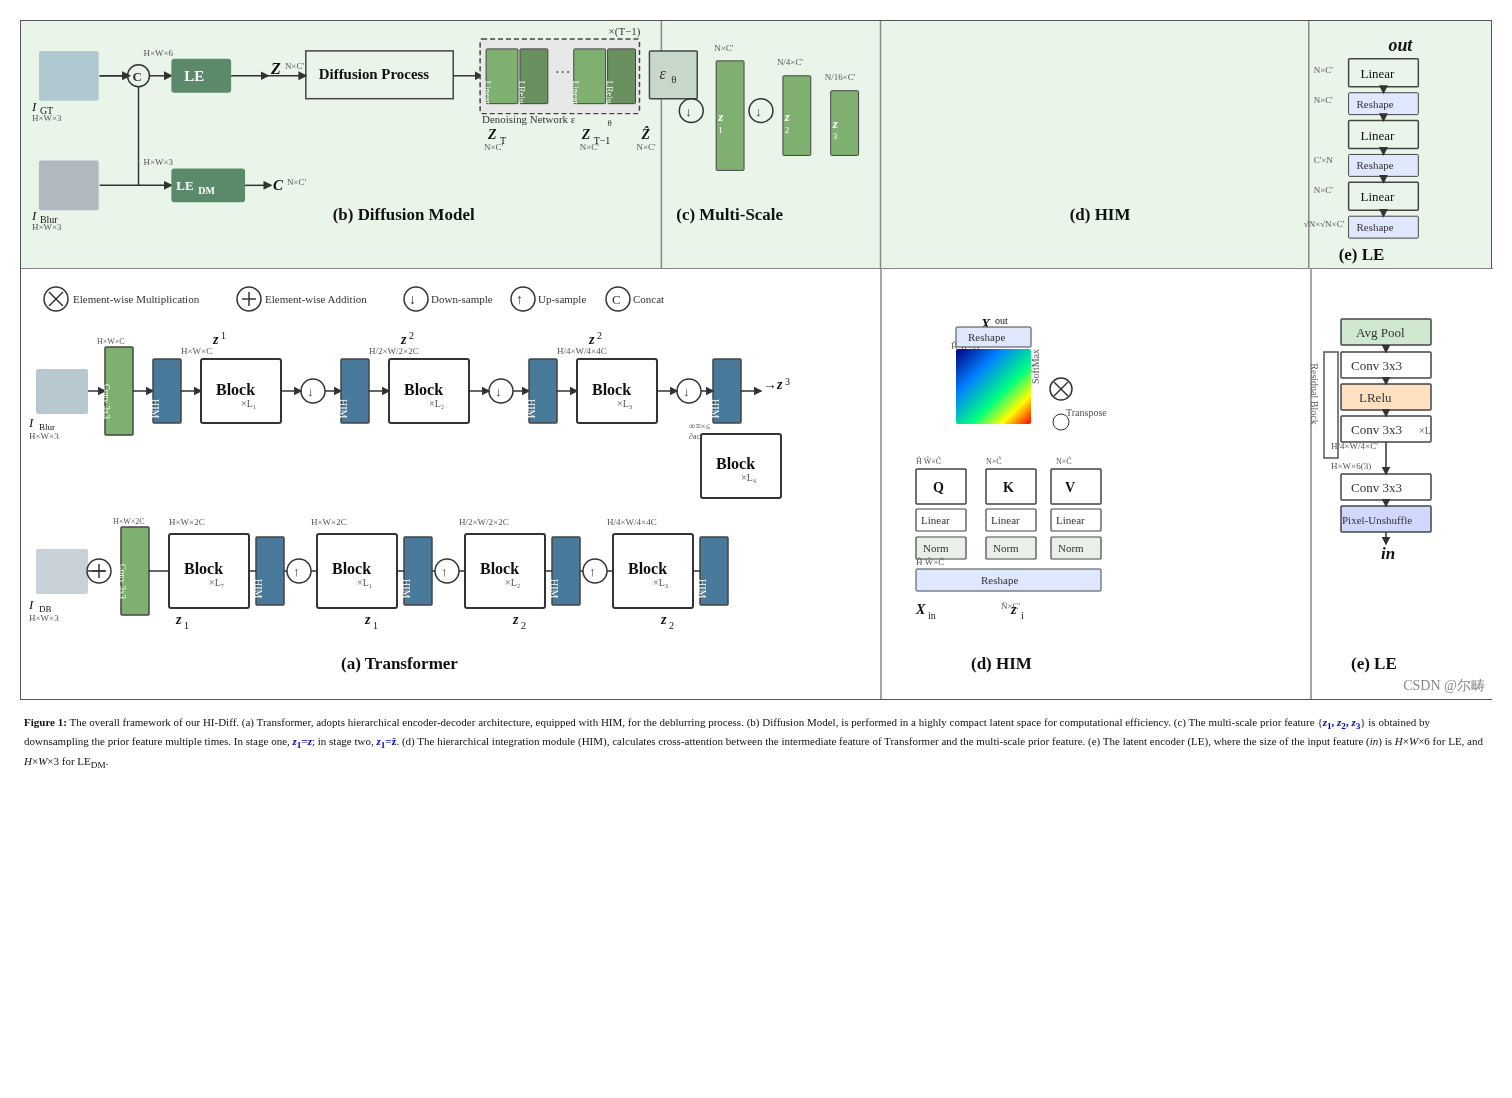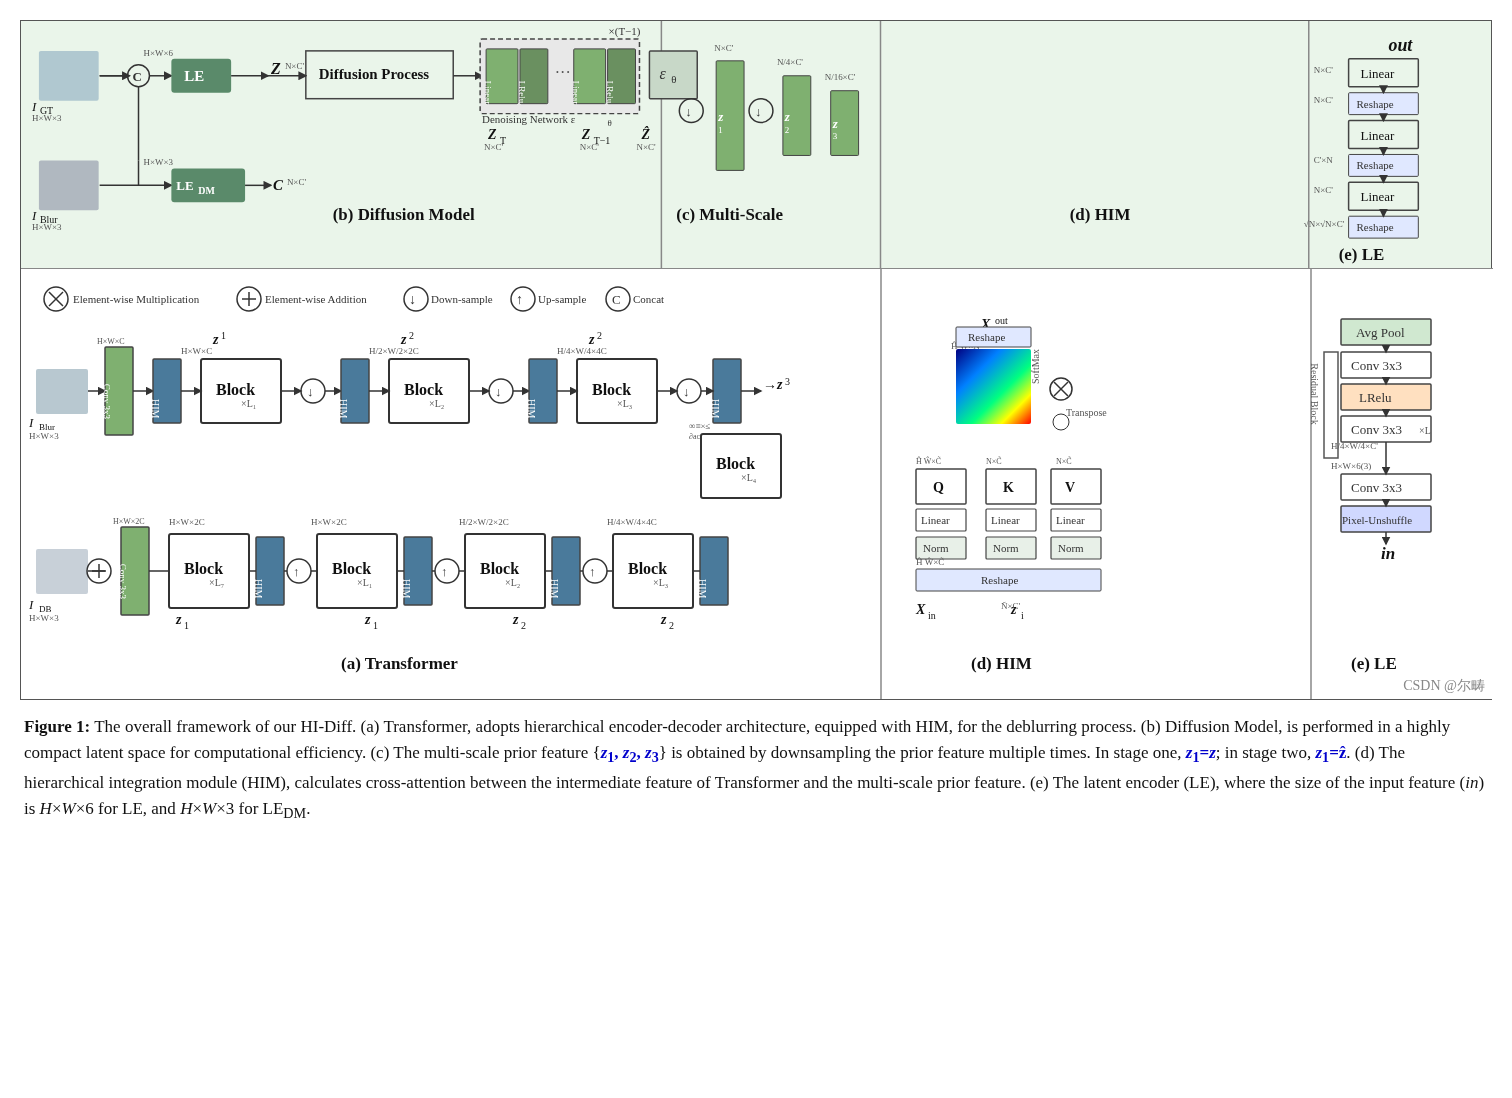--- a/index.html
+++ b/index.html
@@ -11,21 +11,21 @@
       padding: 20px;
     }
 
     .main-container {
       width: 1472px;
       margin: 0 auto;
     }
 
     
     .caption {
-      font-size: 17px;
+      font-size: 11px;
       line-height: 1.55;
       color: #111;
       padding: 0 4px;
     }
 
     svg text { font-family: 'Times New Roman', Times, serif; }
 
     .watermark {
       position: absolute;
       bottom: 4px;

